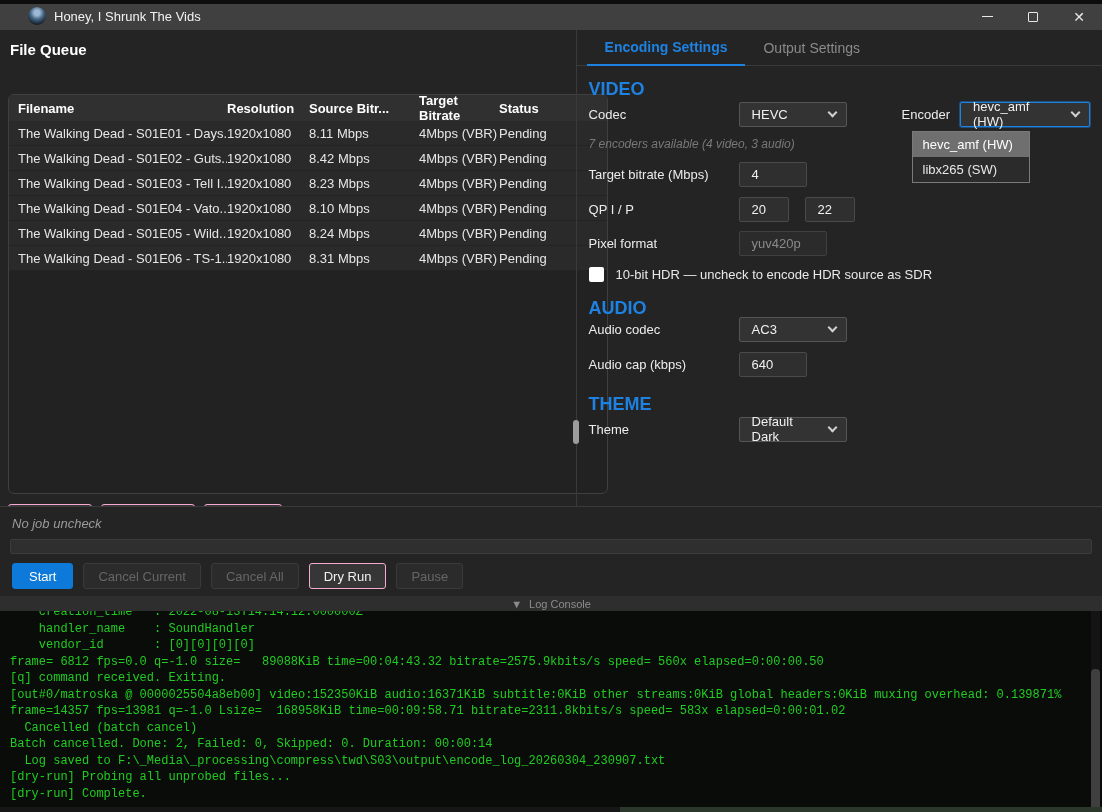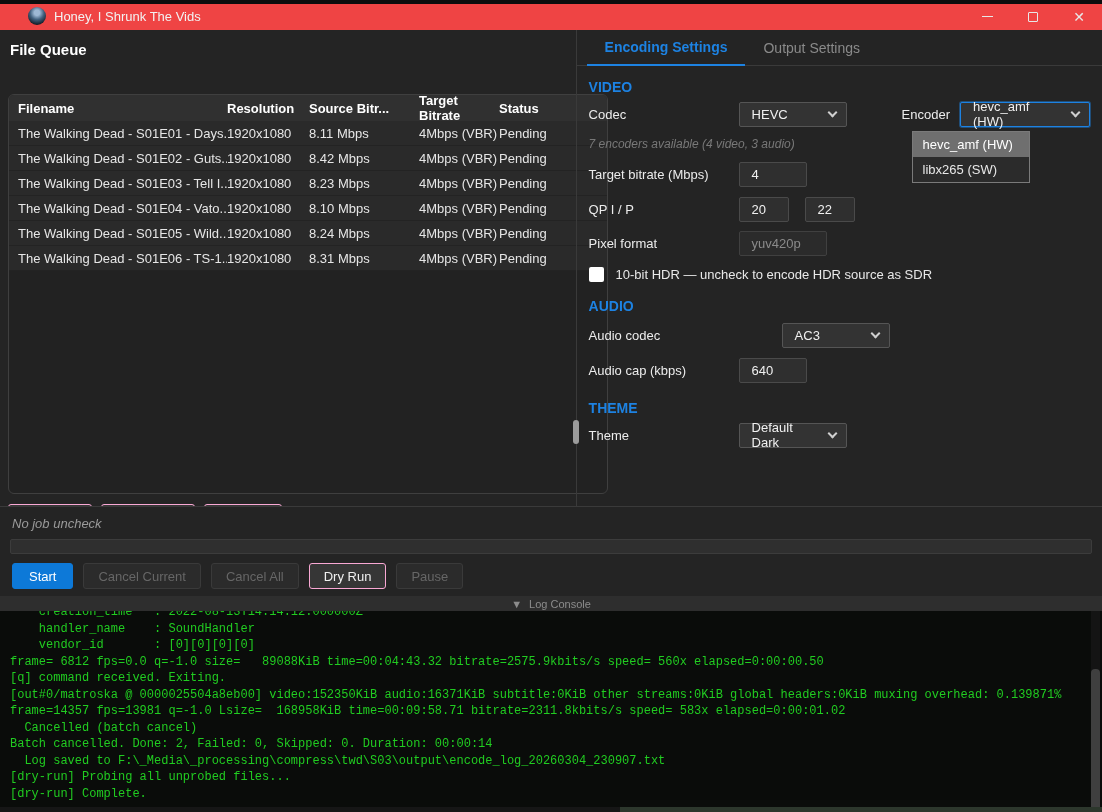--- a/index.html
+++ b/index.html
@@ -10,21 +10,21 @@
     --panel-line:#3a3a3a;
   }
   *{box-sizing:border-box;}
   html,body{margin:0;padding:0;}
   body{
     width:1102px;height:812px;background:var(--win-bg);
     font-family:"Liberation Sans",sans-serif;color:#e8e8e8;
     overflow:hidden;position:relative;font-size:13px;
   }
   
-  .titlebar{position:absolute;left:0;top:0;width:1102px;height:30px;background:#ef4444;display:flex;align-items:center;}
+  .titlebar{position:absolute;left:0;top:0;width:1102px;height:30px;background:#404040;display:flex;align-items:center;}
   .titlebar::before{content:"";position:absolute;left:0;top:0;width:100%;height:4px;background:#0d0d0d;}
   .app-icon{width:18px;height:18px;border-radius:50%;margin:2px 8px 0 28px;
     background:radial-gradient(circle at 50% 32%, #9db8d4 0 18%, #41617f 45%, #141c26 78%);}
   .app-title{color:#f2f2f2;font-size:13px;margin-top:2px;}
   .win-controls{margin-left:auto;display:flex;height:100%;}
   .win-btn{width:46px;height:100%;display:flex;align-items:center;justify-content:center;color:#e8e8e8;padding-top:3px;}
   .glyph-min{width:11px;height:1px;background:#e8e8e8;}
   .glyph-max{width:10px;height:10px;border:1px solid #e8e8e8;border-radius:1px;}
   .glyph-close{font-size:14px;line-height:1;}
   
@@ -45,21 +45,21 @@
   .c4{width:80px;}
   .c5{flex:1;}
   .fq-buttons{position:absolute;left:8px;top:474px;display:flex;gap:9px;}
   .btn{background:#363636;border:1px solid #f9a8d4;border-radius:3px;color:#f0f0f0;
     font-size:13px;padding:5px 14px;height:26px;display:flex;align-items:center;font-family:inherit;}
   
   .tabs{display:flex;height:36px;align-items:flex-end;border-bottom:1px solid var(--panel-line);padding-left:10px;}
   .tab{padding:8px 18px 9px 18px;font-size:14px;color:#8a8a8a;position:relative;}
   .tab.active{color:var(--accent);font-weight:bold;border-bottom:2px solid var(--accent);margin-bottom:-1px;}
   .settings-body{padding:0 12px;}
-  .sec-header{color:var(--accent);font-weight:bold;font-size:14px;height:16px;margin-top:13px;}
+  .sec-header{color:var(--accent);font-weight:bold;font-size:18px;height:16px;margin-top:13px;}
   .form-row{display:flex;align-items:center;height:26px;margin-top:8px;}
   .form-label{width:150px;color:#ececec;}
   .select{background:#333;border:1px solid #555;border-radius:2px;height:25px;display:flex;
     align-items:center;padding:0 8px 0 12px;color:#f0f0f0;justify-content:space-between;}
   .select .chev{width:7px;height:7px;border-right:2px solid #cfcfcf;border-bottom:2px solid #cfcfcf;
     transform:rotate(45deg);margin:-3px 2px 0 10px;flex:none;}
   .sel-codec{width:108px;}
   .sel-encoder{width:130px;border-color:var(--accent);box-shadow:0 0 0 1px rgba(29,130,226,.45);}
   .enc-label{margin:0 10px 0 22px;color:#ececec;padding-left:33px;}
   .hint{font-style:italic;color:#787878;font-size:12px;height:14px;margin-top:10px;display:flex;align-items:center;}
@@ -226,21 +226,21 @@
         <div class="input in-pixel">yuv420p</div>
       </div>
 
       <div class="check-row">
         <div class="checkbox"></div>
         <div>10-bit HDR — uncheck to encode HDR source as SDR</div>
       </div>
 
       <div class="sec-header" style="margin-top:15px;">AUDIO</div>
 
-      <div class="form-row" style="margin-top:8px;gap:43px;">
+      <div class="form-row" style="margin-top:2px;">
         <div class="form-label">Audio codec</div>
         <div class="select sel-codec">
           <span>AC3</span>
           <span class="chev"></span>
         </div>
       </div>
 
       <div class="form-row" style="margin-top:9px;">
         <div class="form-label">Audio cap (kbps)</div>
         <div class="input in-bitrate">640</div>

